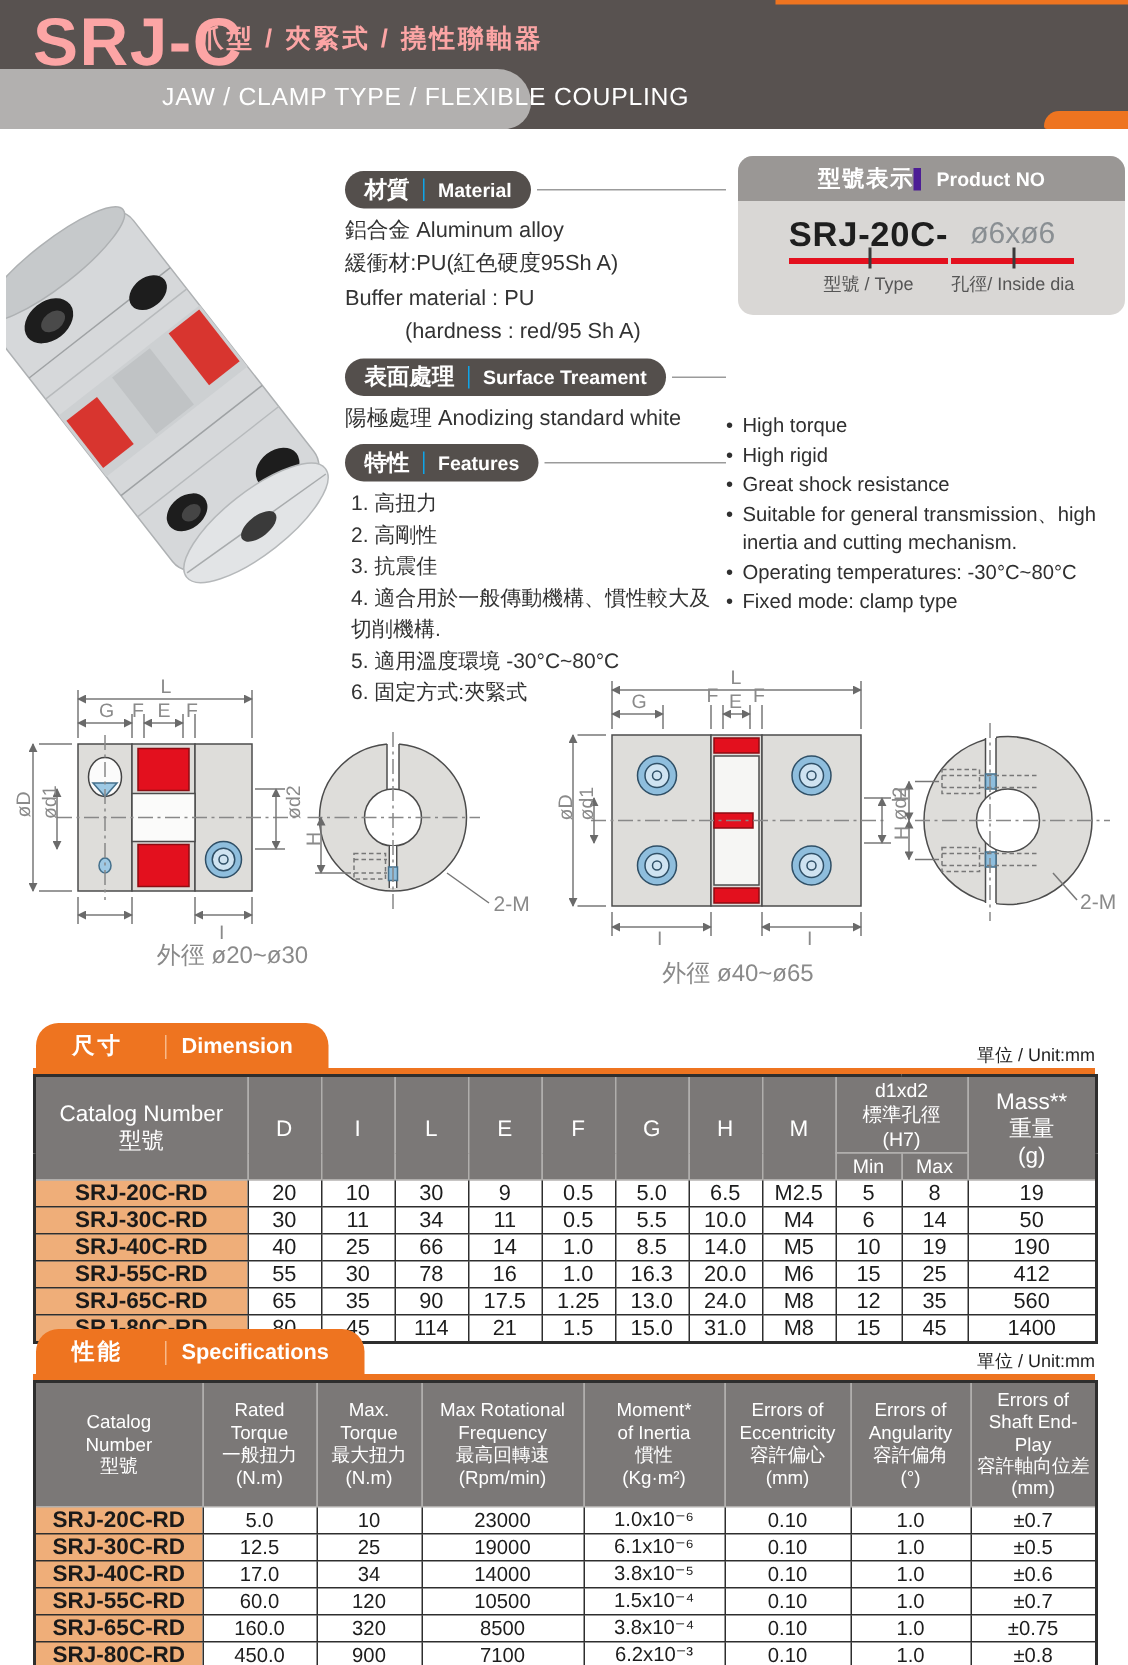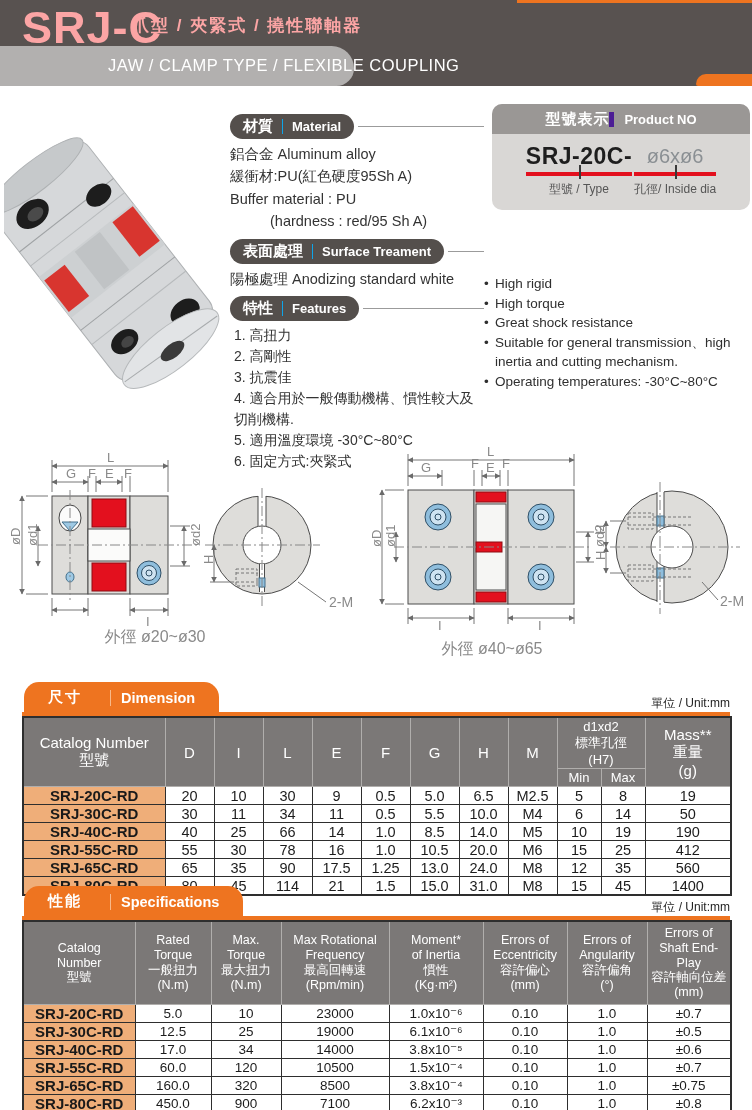--- a/index.html
+++ b/index.html
@@ -174,25 +174,26 @@
         <span class="red-bar">
             <span class="tick"></span>
           </span>
         <span class="code-label">孔徑/ Inside dia</span>
       </div>
     </div>
   </div>
 
   <div class="features-en">
     <ul>
+        <li>High torque</li>
         <li>High rigid</li>
-        <li>High torque</li>
         <li>Great shock resistance</li>
         <li>Suitable for general transmission、high inertia and cutting mechanism.</li>
         <li>Operating temperatures: -30°C~80°C</li>
+        <li>Fixed mode: clamp type</li>
       </ul>
   </div>
 
   <div class="drawings">
 
     <svg viewBox="0 0 376 248" width="376" height="248" style="position:absolute;left:0;top:0">
       <defs>
         <marker id="arS" viewBox="0 0 10 10" refX="9" refY="5" markerWidth="6" markerHeight="6" orient="auto-start-reverse">
           <path d="M0 0L10 5L0 10z" fill="#6a6a6a"></path>
         </marker>
@@ -463,21 +464,21 @@
               <td>19</td>
               <td>190</td>
             </tr>
             <tr>
               <td>SRJ-55C-RD</td>
               <td>55</td>
               <td>30</td>
               <td>78</td>
               <td>16</td>
               <td>1.0</td>
-              <td>10.5</td>
+              <td>16.3</td>
               <td>20.0</td>
               <td>M6</td>
               <td>15</td>
               <td>25</td>
               <td>412</td>
             </tr>
             <tr>
               <td>SRJ-65C-RD</td>
               <td>65</td>
               <td>35</td>

